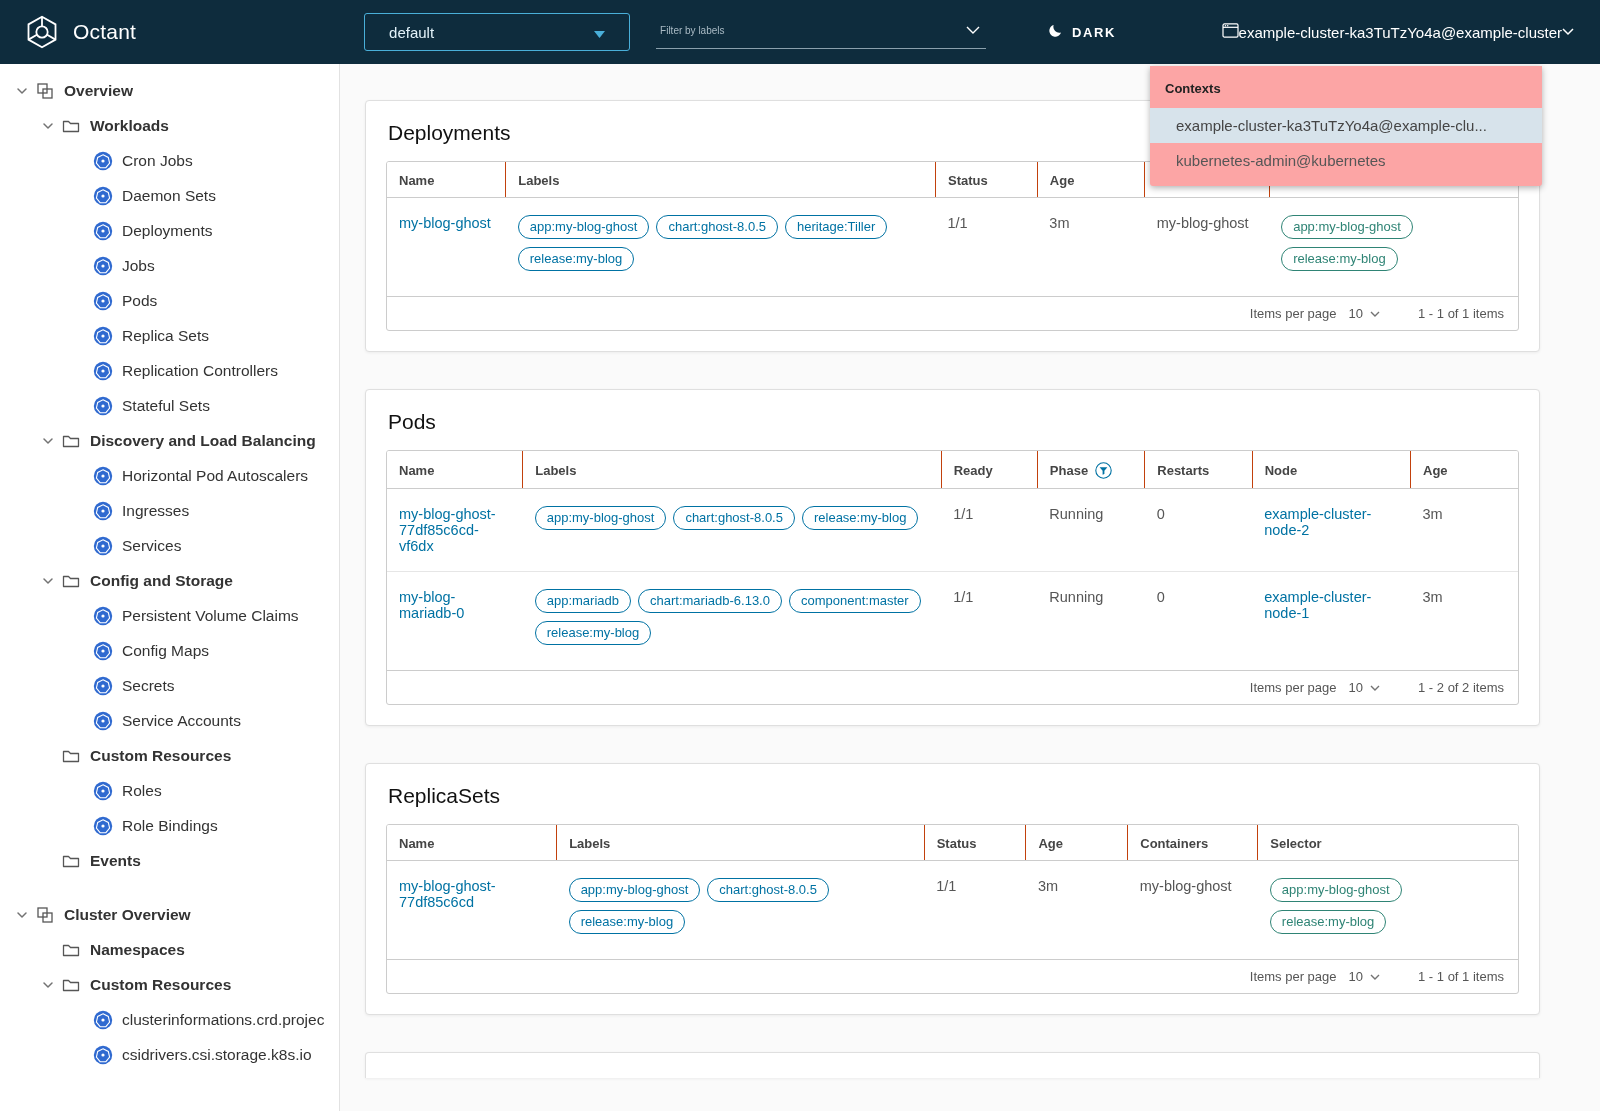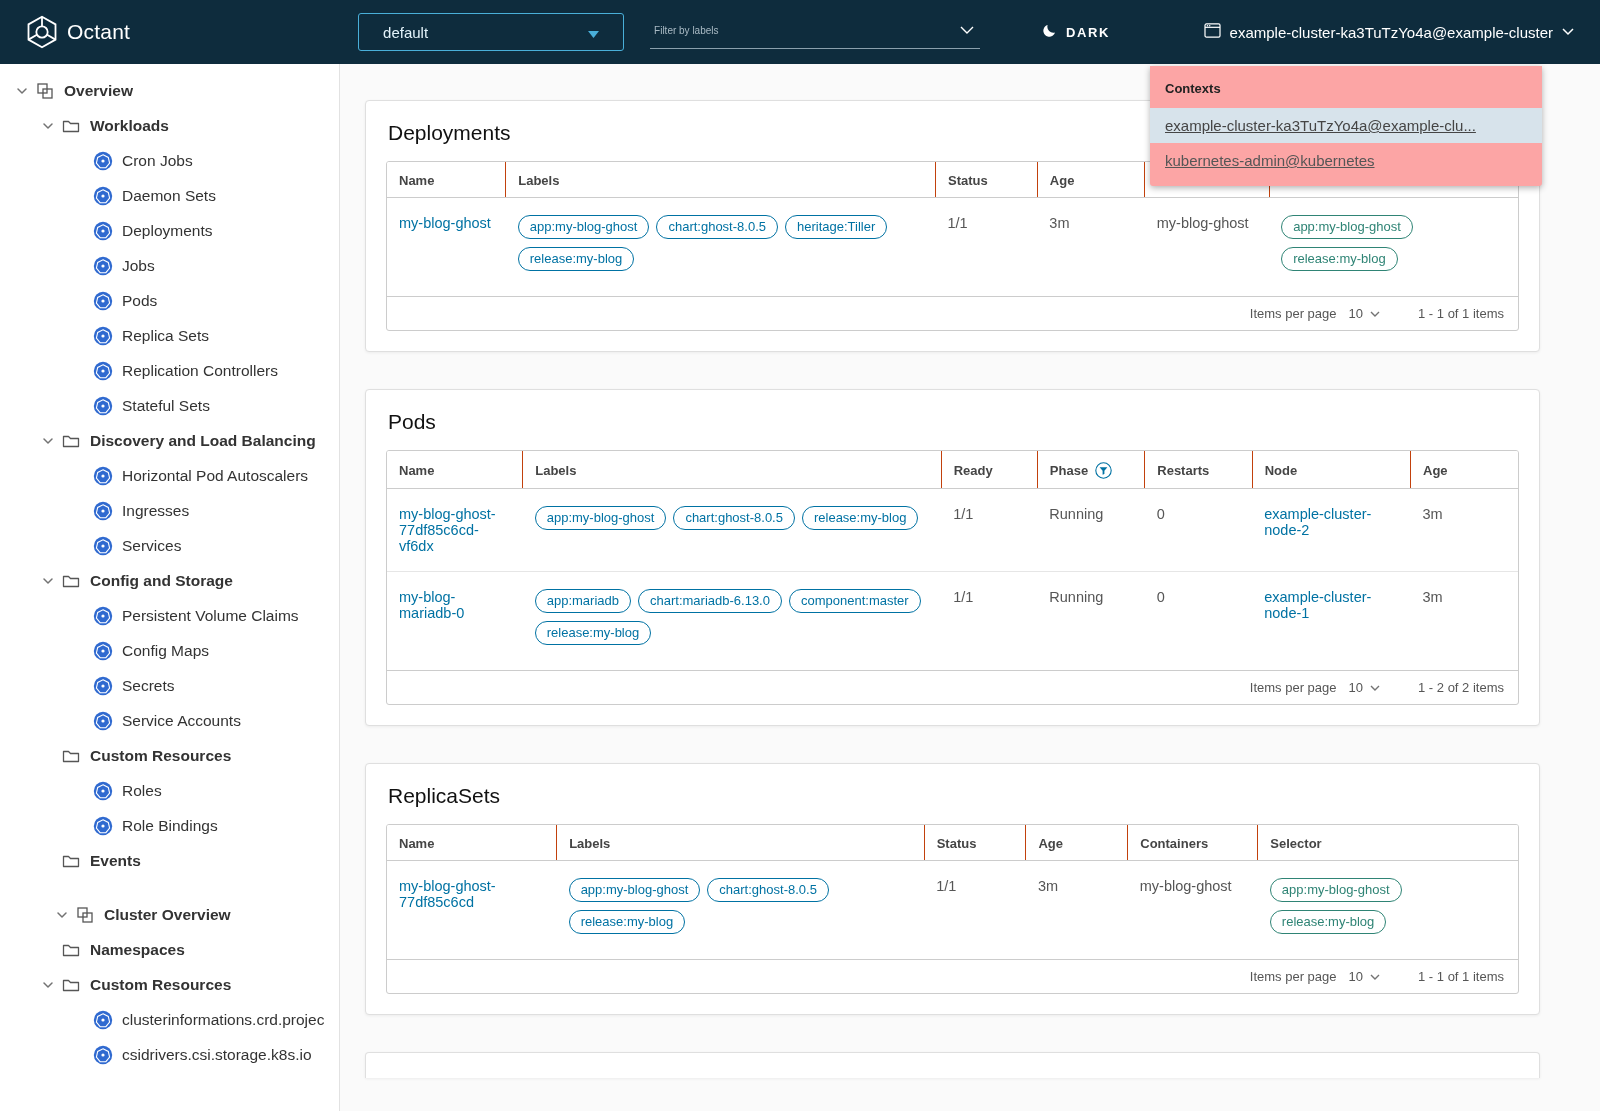--- a/index.html
+++ b/index.html
@@ -9,54 +9,54 @@
     background: var(--main-bg, #fafafa);
     color:#333;
     position:relative;
   }
   
   .topbar {
     position:fixed; top:0; left:0; width:1600px; height:64px;
     background: var(--header-bg, #0e2c3d);
     display:flex; align-items:center; color:#fff; z-index:30;
   }
-  .brand { display:flex; align-items:center; gap:7px; padding-left:24px; cursor:pointer; }
+  .brand { display:flex; align-items:center; gap:13px; padding-left:24px; cursor:pointer; }
   .brand-name { font-size:21px; font-weight:400; letter-spacing:.2px; }
   .logo svg { display:block; }
   .ns-select {
     margin-left:228px; width:266px; height:38px;
     border:1px solid var(--accent-blue, #49afd9); border-radius:3px;
     display:flex; align-items:center; justify-content:space-between;
     padding:0 24px; font-size:15px; color:#e3f3fa; cursor:pointer;
   }
   .label-filter {
     margin-left:26px; width:330px; height:34px;
     border-bottom:1px solid #8aa0ac; display:flex; align-items:center;
     justify-content:space-between; padding:0 6px 2px 4px;
     font-size:10px; color:#a9bac4; cursor:pointer;
   }
   .theme-toggle { margin-left:62px; display:flex; align-items:center; gap:9px;
     font-size:13px; font-weight:700; letter-spacing:1.6px; cursor:pointer; }
   .context { margin-left:auto; margin-right:26px; display:flex; align-items:center;
-    gap:9px; font-size:15px; cursor:pointer; }
+    font-size:15px; cursor:pointer; }
   .ctx-caret svg, .filter-caret svg { display:block; }
 
   
   .sidebar {
     position:fixed; top:64px; left:0; width:340px; bottom:0;
     background:#fff; border-right:1px solid #e2e2e2; z-index:10;
     padding-top:9px; overflow:hidden;
   }
   .nav-item { height:35px; display:flex; align-items:center; font-size:15.5px;
     color:#333; cursor:pointer; white-space:nowrap; }
   .nav-item.bold .nav-label { font-weight:700; }
   .nav-item.lvl0 { padding-left:10px; }
   .nav-item.lvl1 { padding-left:36px; }
   .nav-item.lvl2 { padding-left:92px; }
-  .nav-item.gap { margin-top:19px;margin-left:40px; }
+  .nav-item.gap { margin-top:19px; }
   .chev { width:24px; display:inline-flex; justify-content:center; flex:0 0 24px; }
   .nav-ic { width:22px; display:inline-flex; justify-content:center; margin-right:8px; flex:0 0 22px; }
   .nav-label { overflow:hidden; }
 
   
   .main { margin-left:340px; padding:28px 60px 0 25px; }
   .page-title { font-size:30px; font-weight:400; color:#333; margin:8px 0 30px; }
   .card {
     background:#fff; border:1px solid #dfdfdf; border-radius:4px;
     box-shadow:0 1px 3px rgba(0,0,0,.06);
@@ -92,22 +92,22 @@
   .range { margin-left:26px; }
   .card.sliver { height:26px; margin-bottom:0; border-bottom:none; border-radius:4px 4px 0 0; }
 
   
   .ctx-dropdown {
     position:fixed; top:66px; right:58px; width:392px; background:#fca5a5;
     box-shadow:0 2px 6px rgba(0,0,0,.3); border-radius:0 0 3px 3px; z-index:40;
     padding:13px 0 8px;
   }
   .ctx-title { font-size:13px; font-weight:700; color:#222; padding:2px 15px 12px; }
-  .ctx-item { font-size:15px; color:#565656; padding:9px 15px; cursor:pointer;
-    white-space:nowrap; overflow:hidden; text-overflow:ellipsis;text-decoration:underline; }
+  .ctx-item { font-size:15px; color:#565656; padding:9px 26px; cursor:pointer;
+    white-space:nowrap; overflow:hidden; text-overflow:ellipsis; }
   .ctx-item.selected { background: var(--selected-bg, #d7e3eb); color:#454545; }
 </style>
 </head>
 <body>
 
 <header class="topbar">
   <div class="brand">
     <span class="logo">
       <svg width="36" height="36" viewBox="0 0 40 40">
           <polygon points="20,3 35,11.5 35,28.5 20,37 5,28.5 5,11.5" fill="none" stroke="#fff" stroke-width="2"></polygon>

